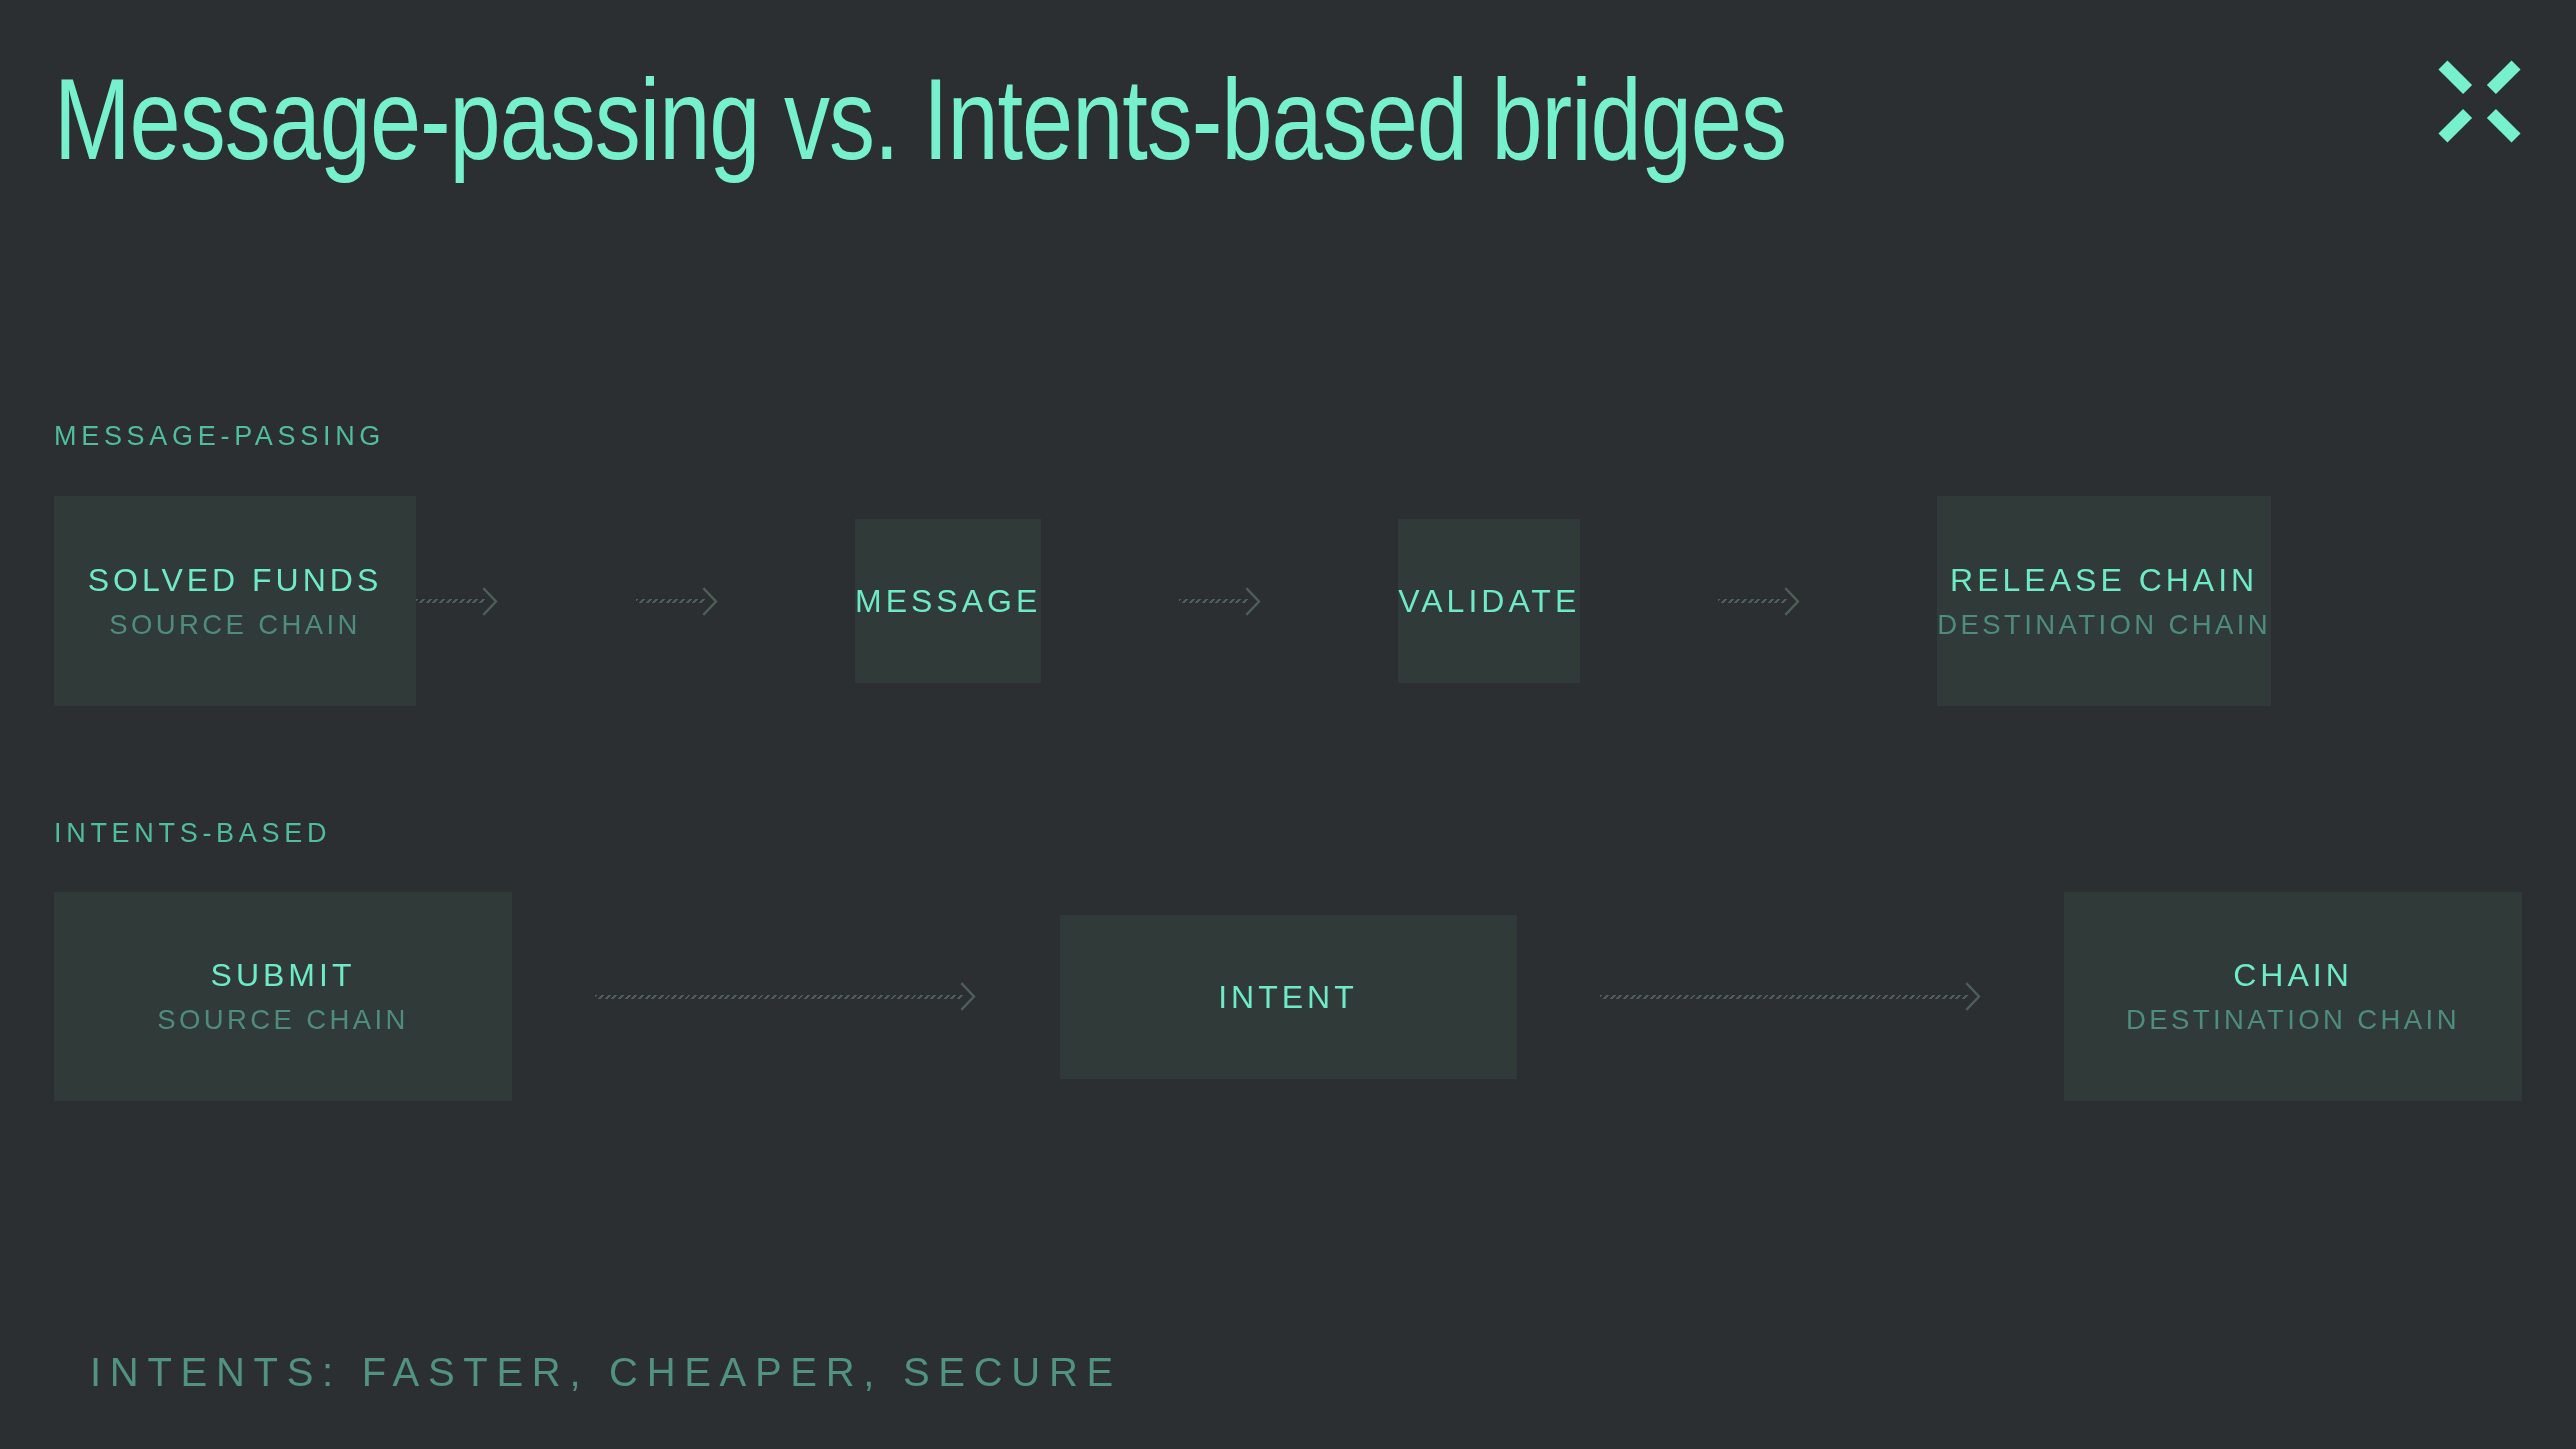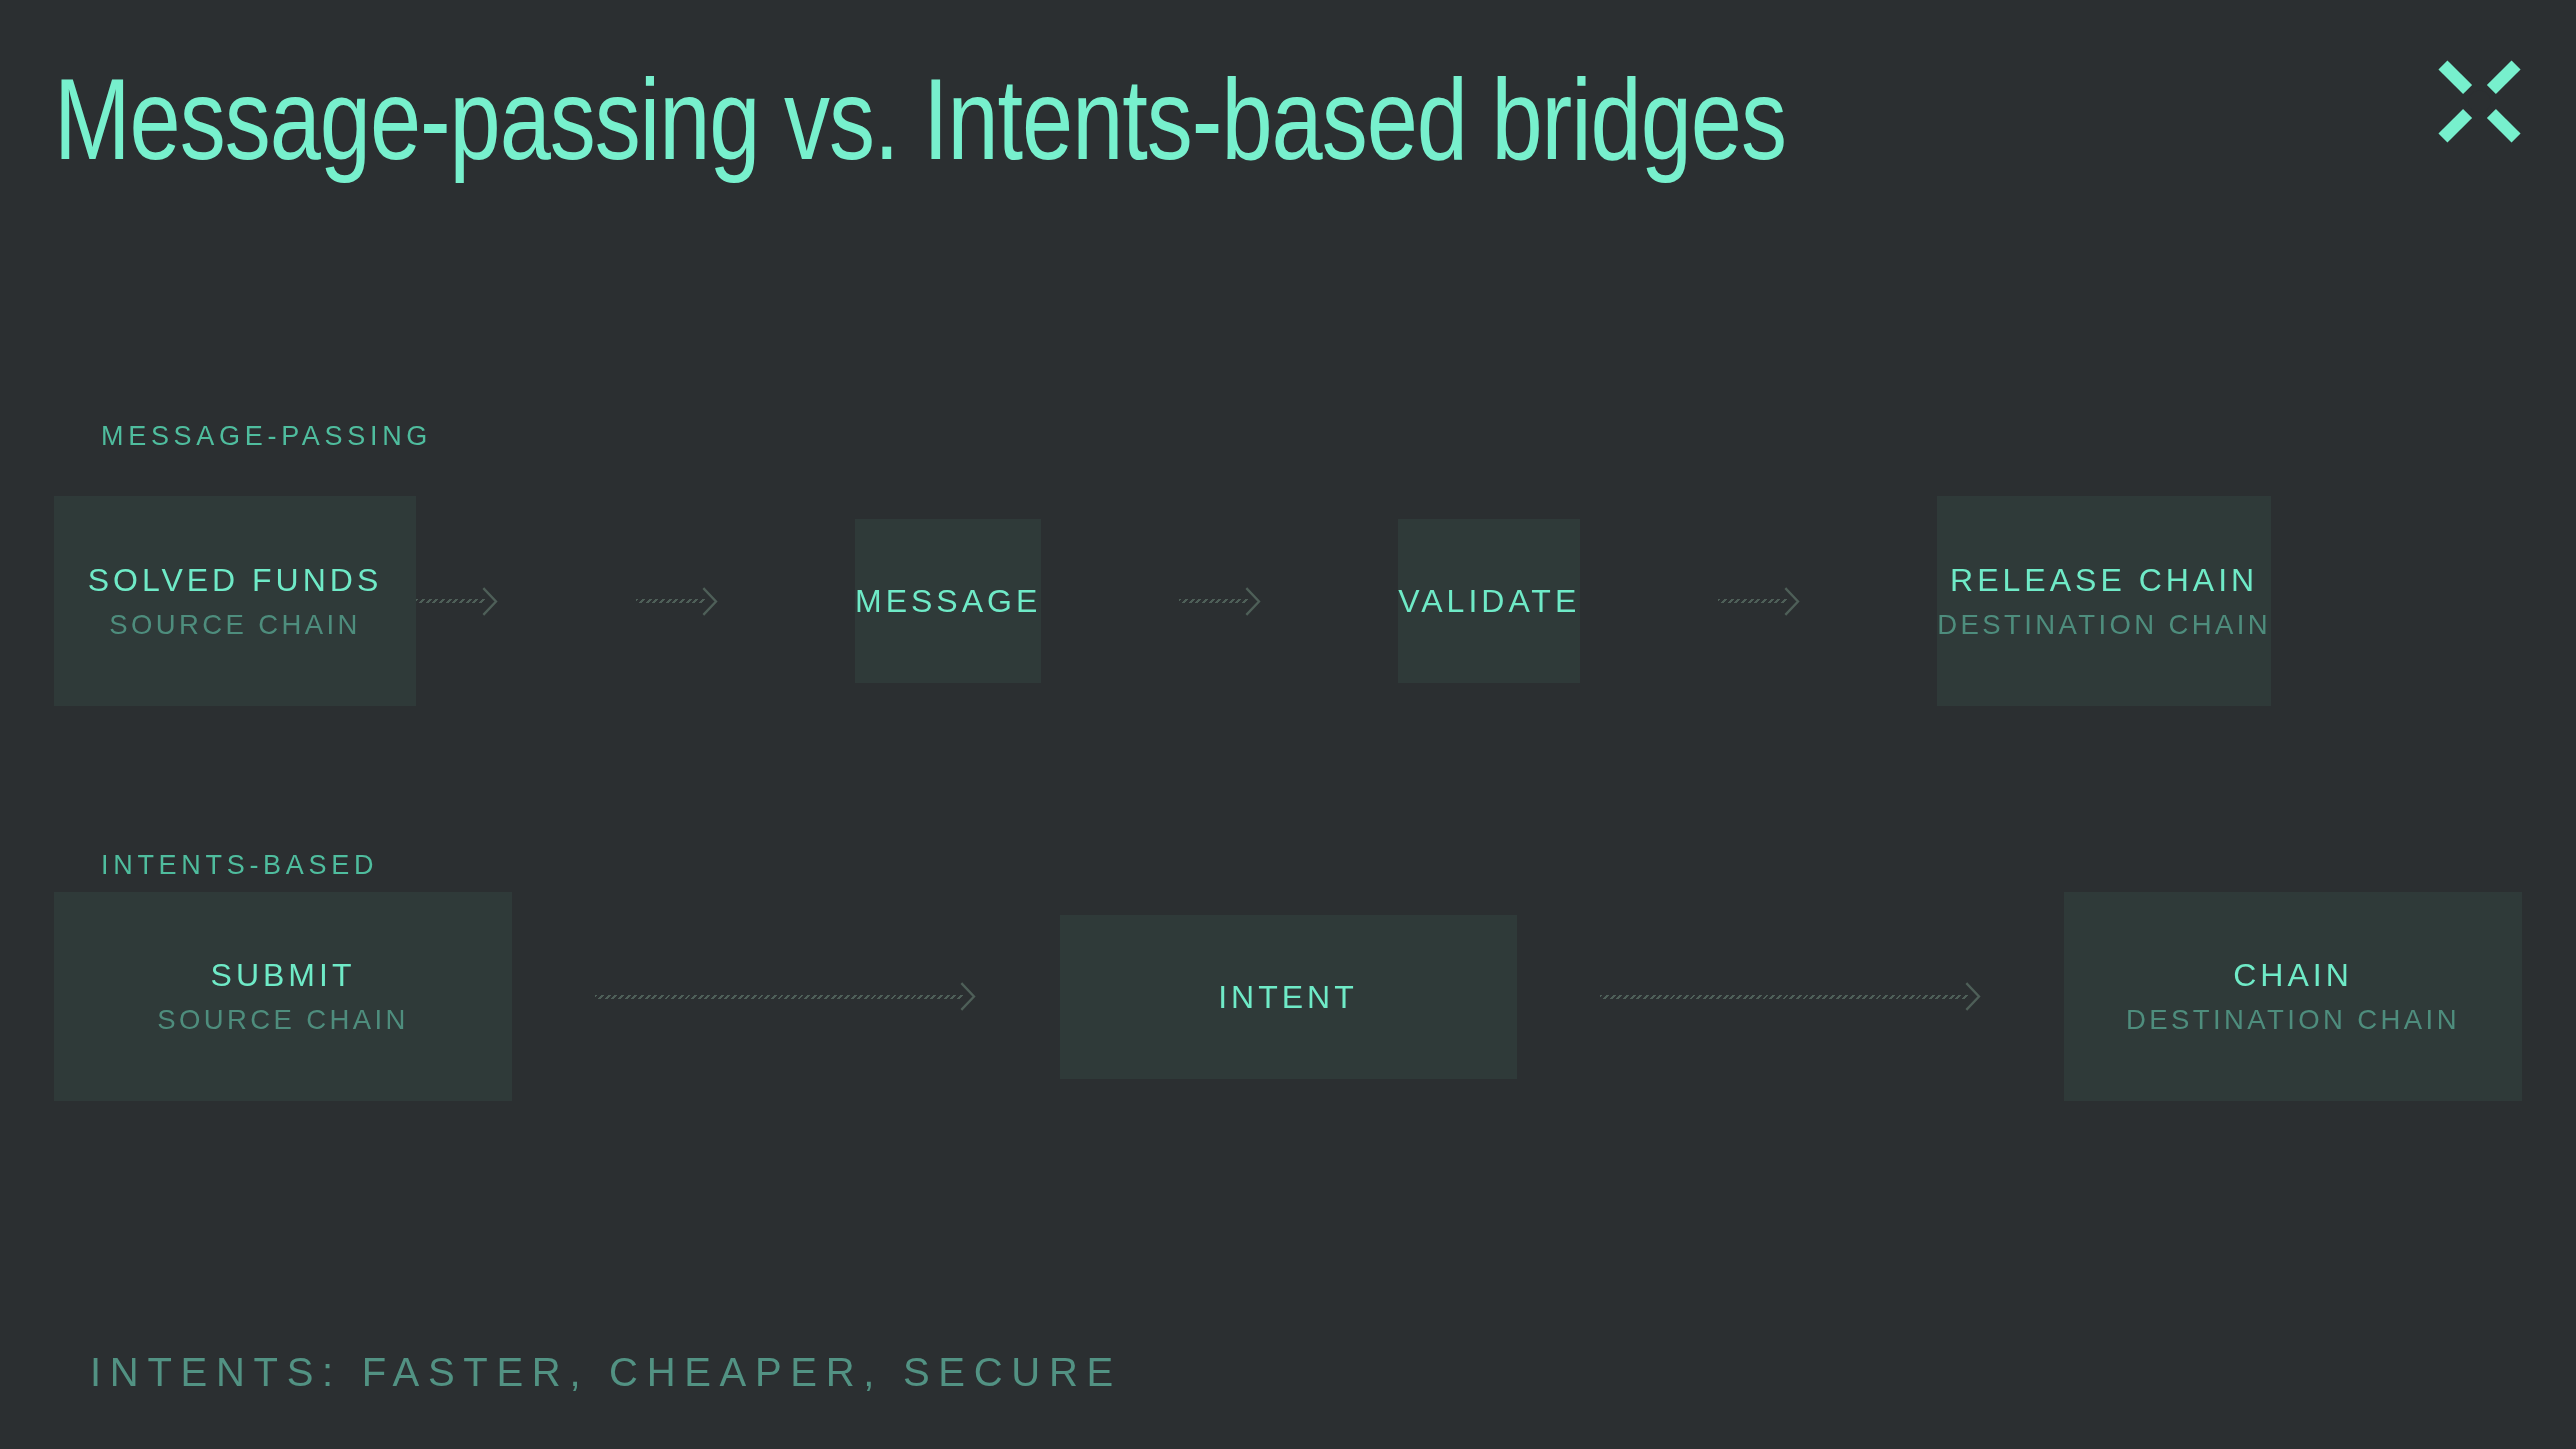--- a/index.html
+++ b/index.html
@@ -33,24 +33,23 @@
   }
   .logo { position: absolute; top: 59px; right: 54px; width: 85px; height: 85px; }
   .logo svg { width: 100%; height: 100%; display: block; }
 
   
   .section-label {
     position: absolute; left: 54px;
     font-size: 27px; line-height: 1; font-weight: 400;
     letter-spacing: 4.7px; color: var(--section-label);
     white-space: nowrap;
-    margin-left: 47px;
   }
   #label-mp { top: 423px; }
-  #label-ib { top: 852px; }
+  #label-ib { top: 820px; }
 
   
   .flow-row { position: absolute; left: 54px; right: 54px; display: grid; align-items: center; }
   #row-mp { top: 496px; height: 210px; grid-template-columns: 362px 1fr 357px 1fr 357px 1fr 357px 1fr 360px; }
   #row-ib { top: 892px; height: 209px; grid-template-columns: 458px 1fr 457px 1fr 458px; }
 
   .step {
     background: var(--box);
     display: flex; flex-direction: column;
     align-items: center; justify-content: center;

